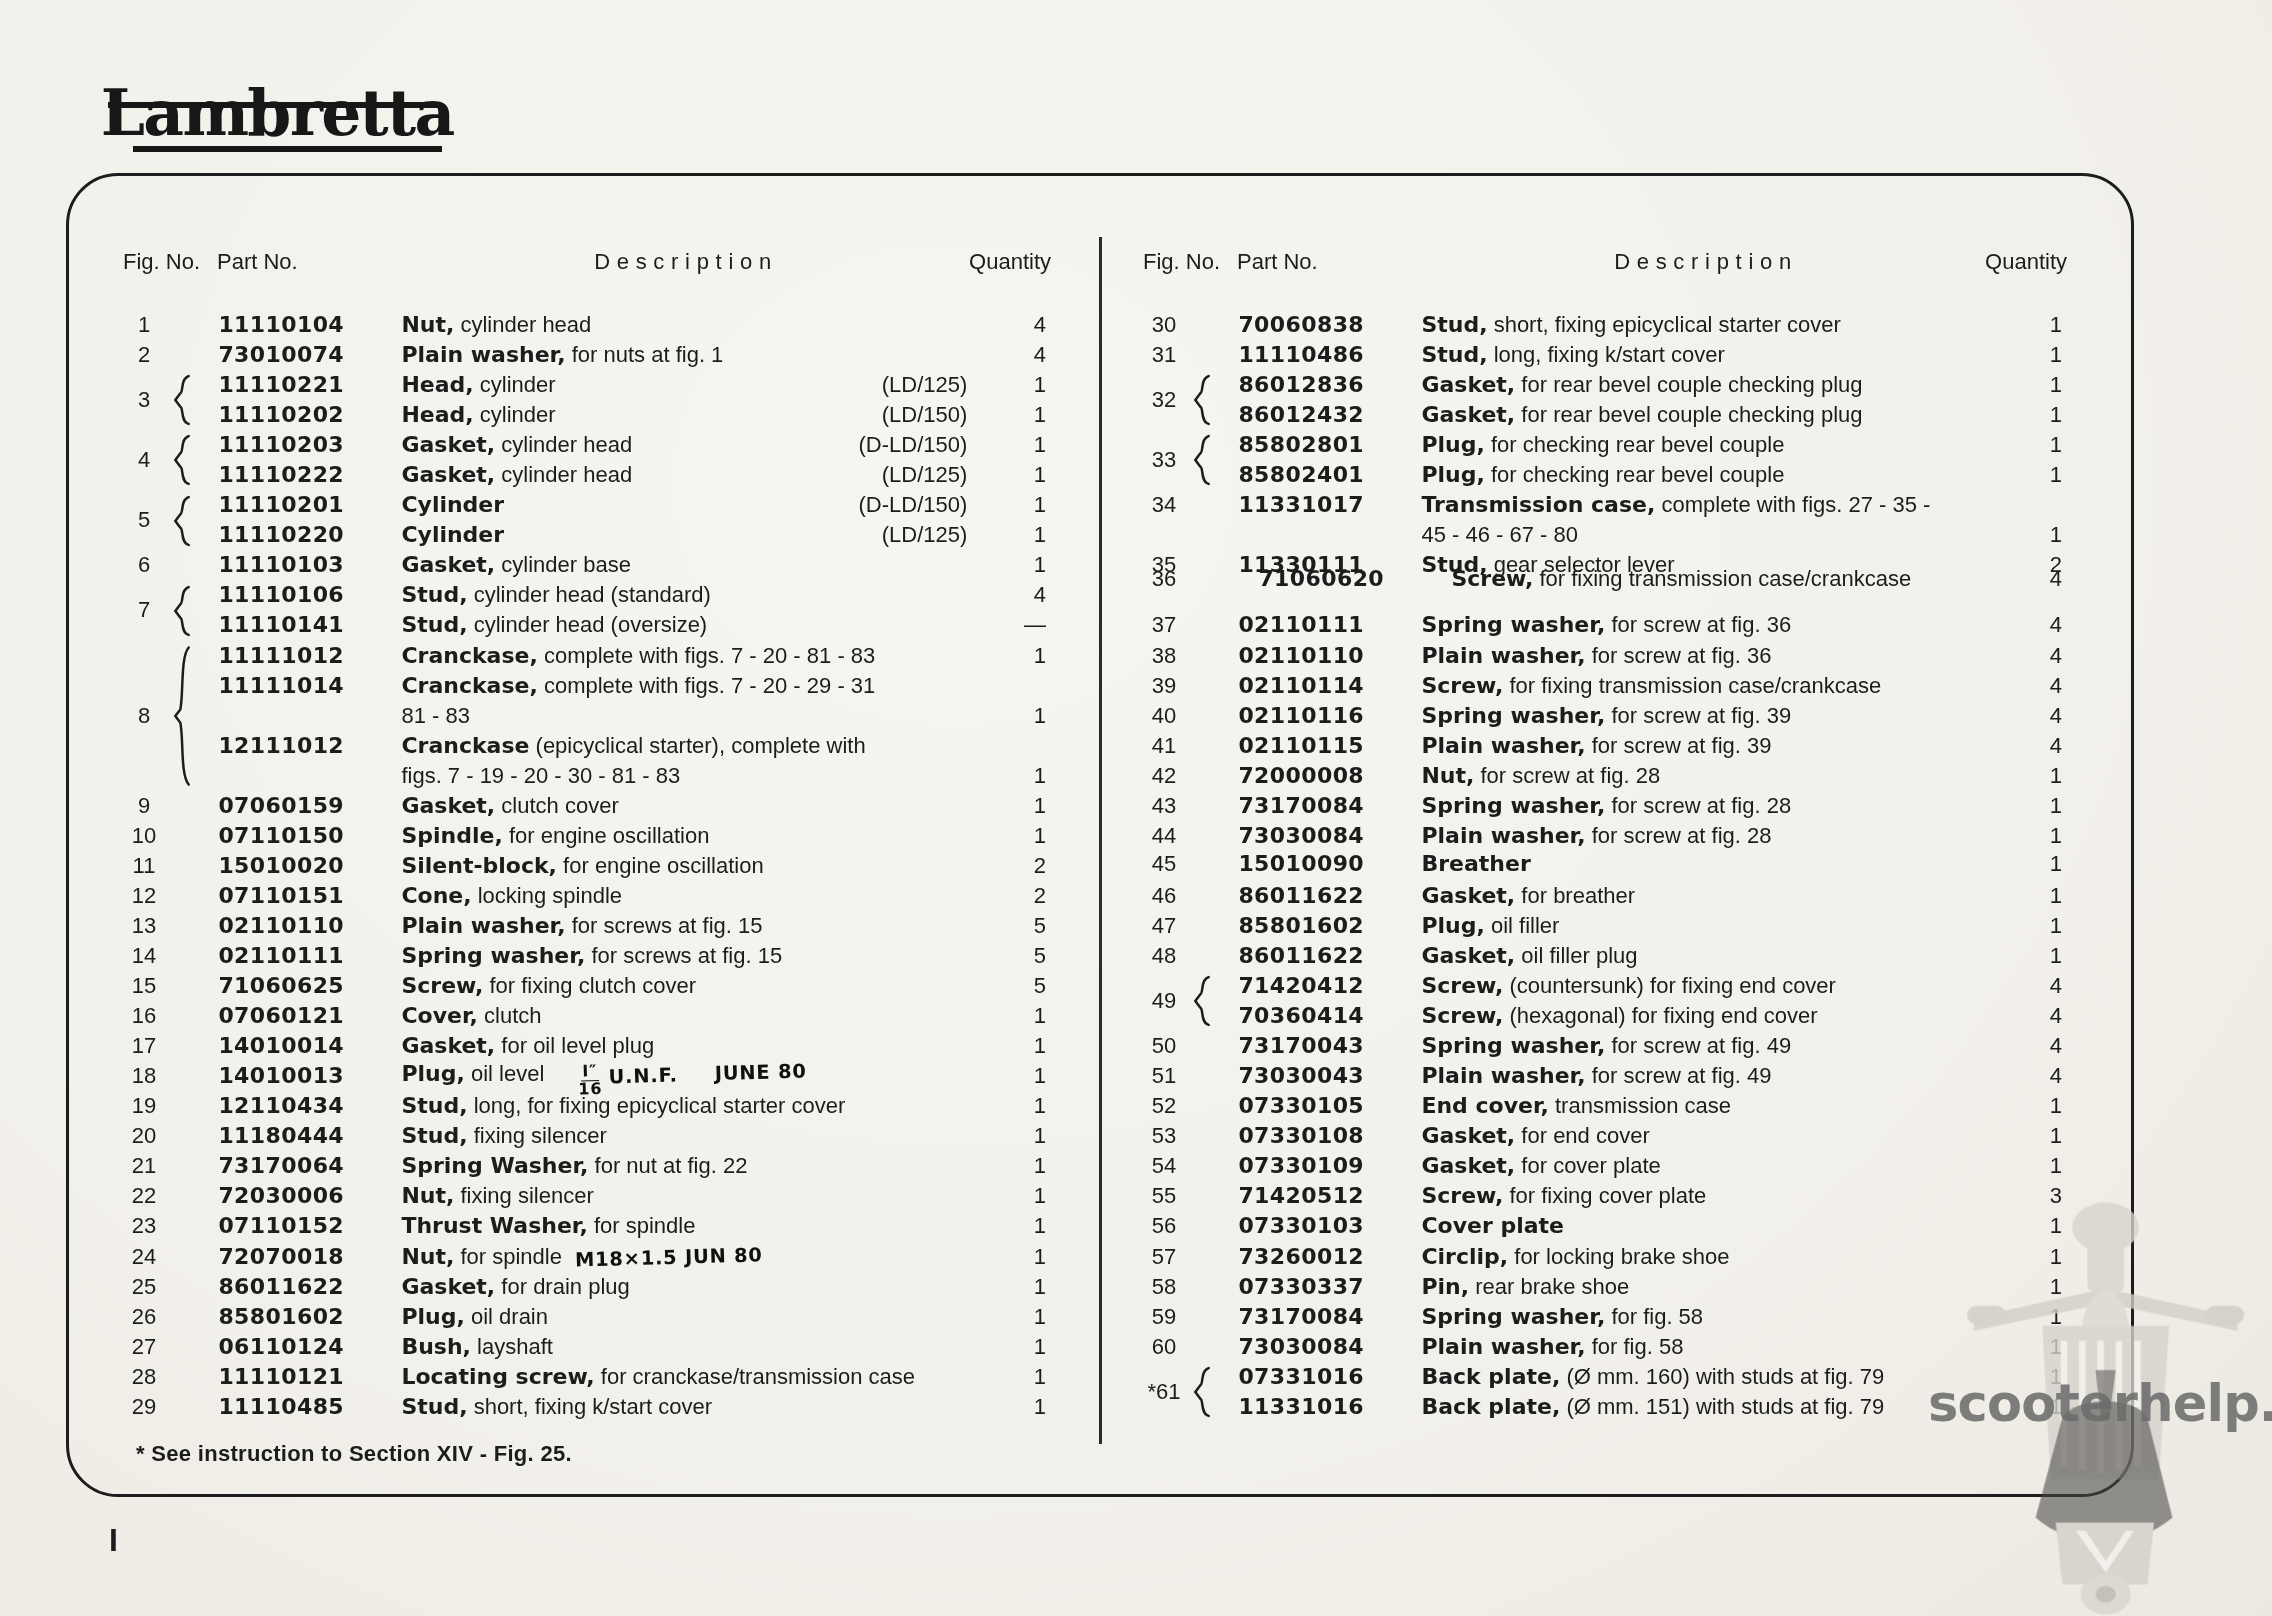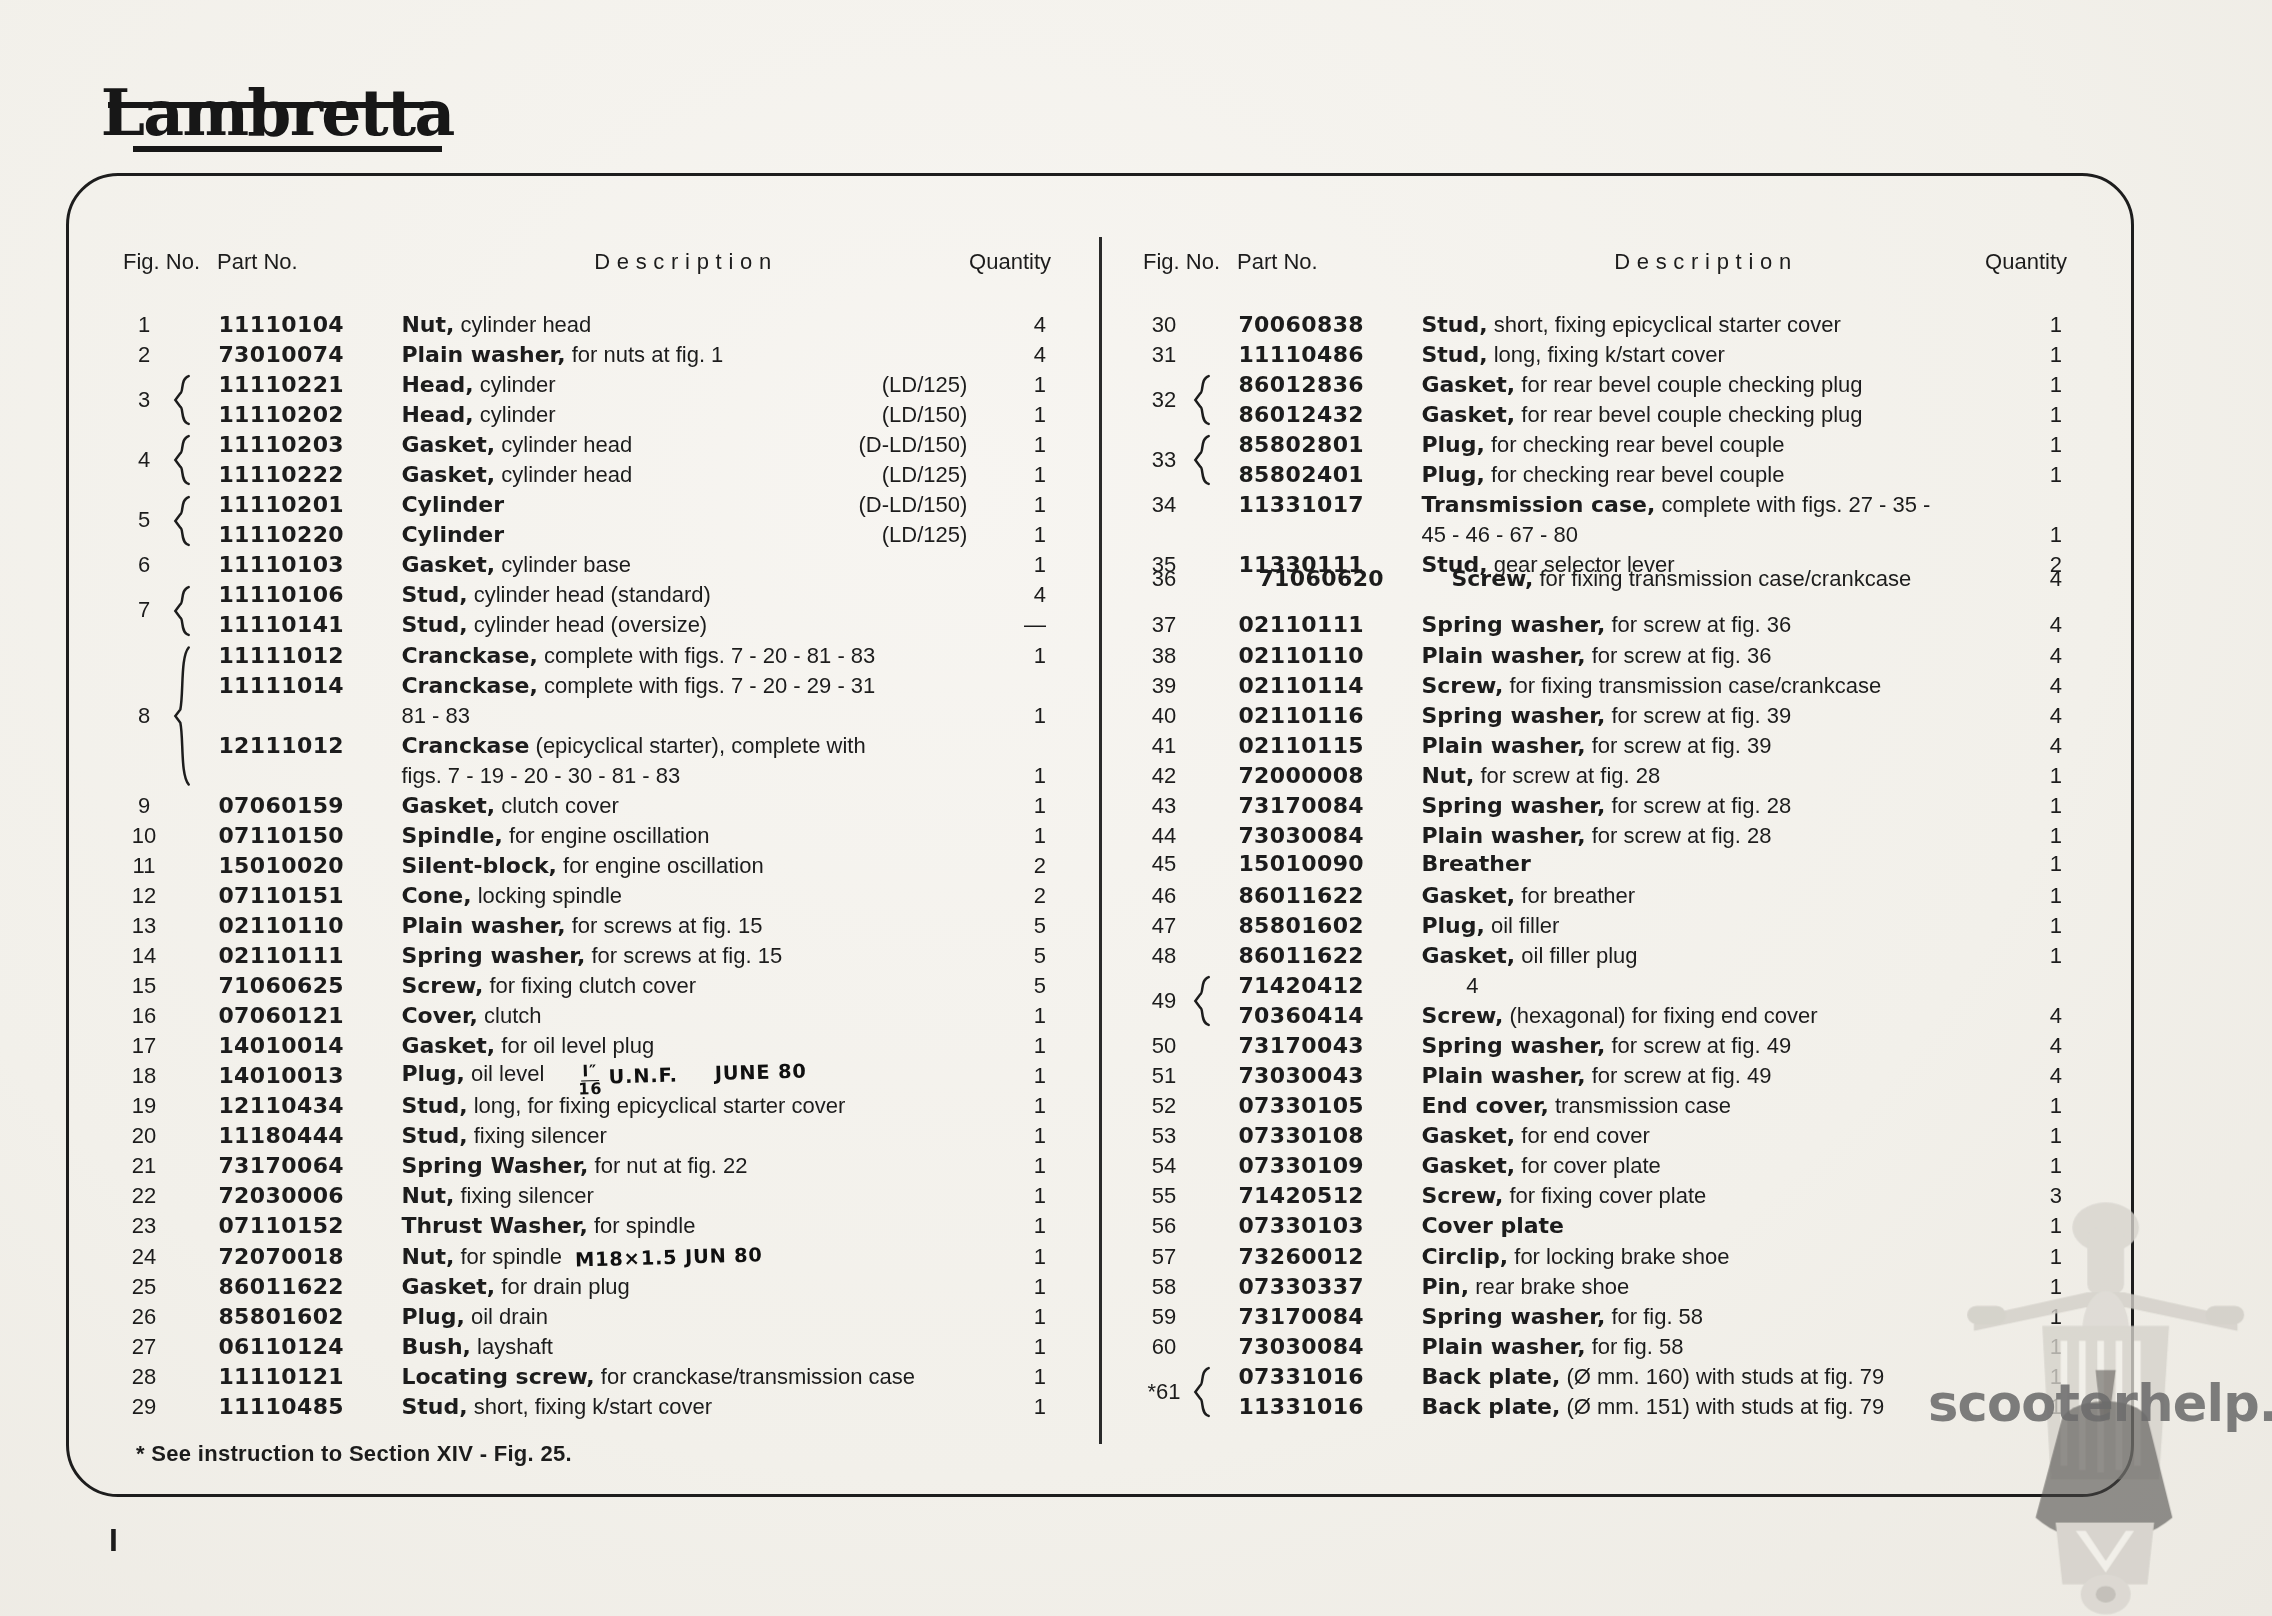--- a/index.html
+++ b/index.html
@@ -528,20 +528,21 @@
       <span class="col-fig">48</span>
       <span class="col-brace"></span>
       <span class="col-part">86011622</span>
       <span class="col-desc"><span class="desc-lead">Gasket,</span><span class="desc-rest"> oil filler plug</span></span>
       <span class="col-qty">1</span>
     </div>
     <div class="line" style="top: 661px;">
       <span class="col-fig"></span>
       <span class="col-brace"></span>
       <span class="col-part">71420412</span>
+      <span class="col-desc"><span class="desc-lead">Screw,</span><span class="desc-rest"> (countersunk) for fixing end cover</span></span>
       <span class="col-qty">4</span>
     </div>
     <div class="line" style="top: 691px;">
       <span class="col-fig"></span>
       <span class="col-brace"></span>
       <span class="col-part">70360414</span>
       <span class="col-desc"><span class="desc-lead">Screw,</span><span class="desc-rest"> (hexagonal) for fixing end cover</span></span>
       <span class="col-qty">4</span>
     </div>
     <div class="line" style="top: 721px;">

